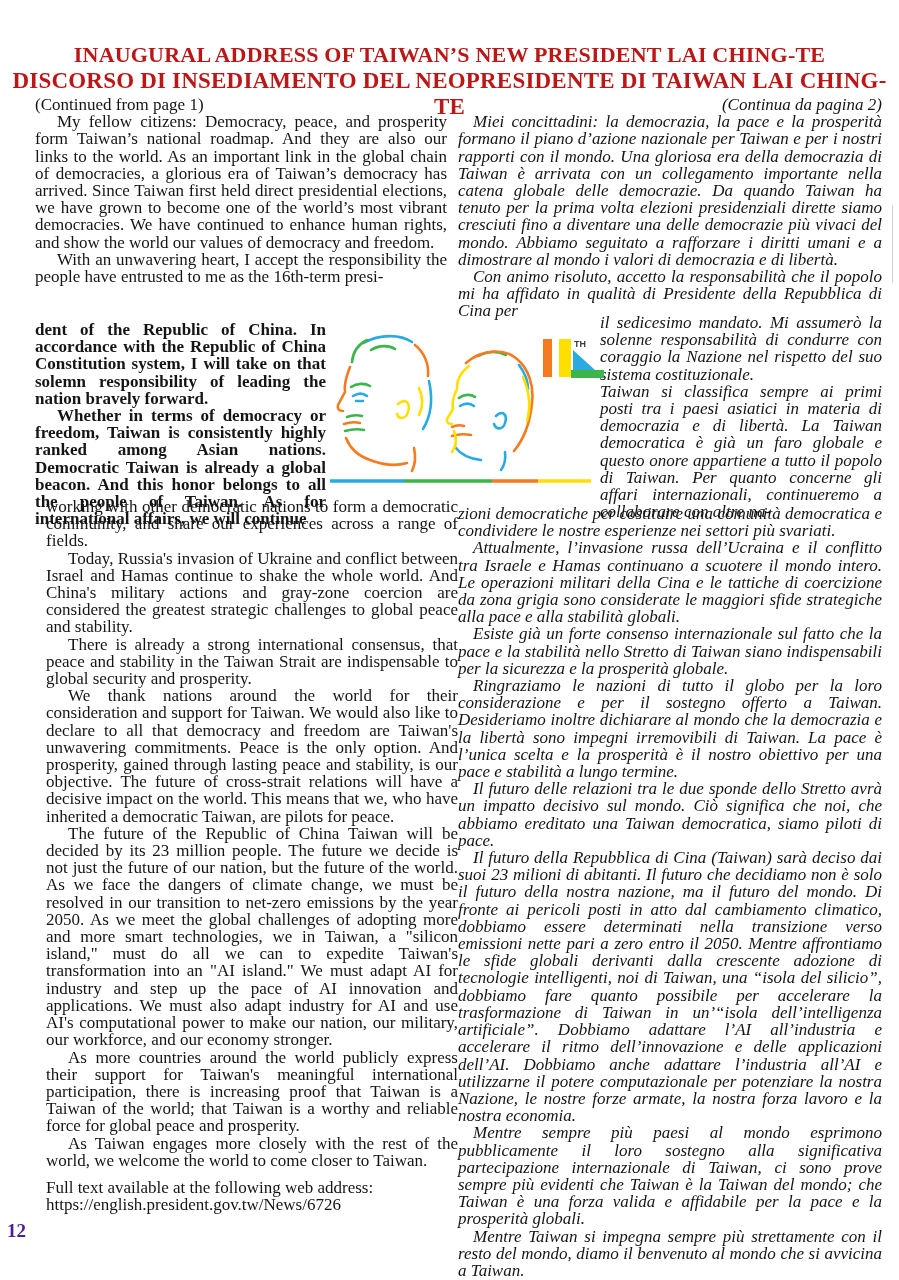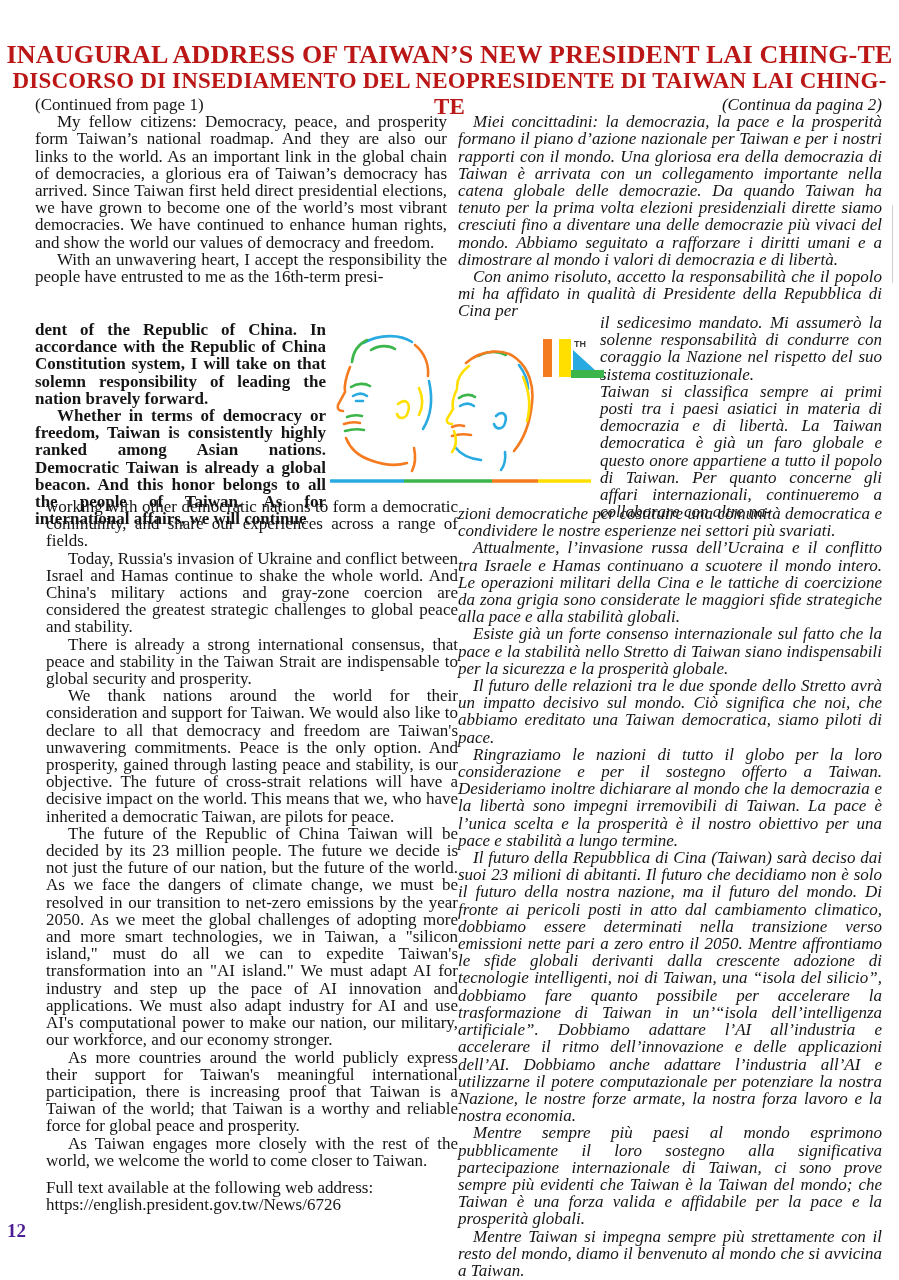--- a/index.html
+++ b/index.html
@@ -1,20 +1,20 @@
 <!DOCTYPE html>
 <html><head>
 <meta charset="utf-8">
 <style>
   html,body{margin:0;padding:0;background:#ffffff;}
   body{width:899px;height:1280px;position:relative;overflow:hidden;
        font-family:"Liberation Serif", serif;color:#151515;}
   .titleblock{position:absolute;top:42px;left:0;width:899px;text-align:center;
               color:#bb1717;font-weight:bold;line-height:26px;}
-  .title-en{font-size:26px;letter-spacing:0.2px;}
+  .title-en{font-size:22px;letter-spacing:0.2px;}
   .title-it{font-size:23px;letter-spacing:0.2px;}
   .col{position:absolute;}
   .col p{margin:0;text-align:justify;font-size:17px;line-height:17.2px;}
   .ind{text-indent:22px;}
   .noind{text-indent:0;}
   .it p{font-style:italic;}
   .it .ind{text-indent:15px;}
   .cont-right{text-align:right !important;}
   .efoot{margin-top:10px;}
   .ifoot{margin-top:32px;}
@@ -65,22 +65,22 @@
 
 <div class="col it" lang="it" style="left:600px;top:314px;width:282px;">
   <p class="noind">il sedicesimo mandato. Mi assumerò la solenne responsabilità di condurre con coraggio la Nazione nel rispetto del suo sistema costituzionale.</p>
   <p class="noind">Taiwan si classifica sempre ai primi posti tra i paesi asiatici in materia di democrazia e di libertà. La Taiwan democratica è già un faro globale e questo onore appartiene a tutto il popolo di Taiwan. Per quanto concerne gli affari internazionali, continueremo a collaborare con altre na-</p>
 </div>
 
 <div class="col it" lang="it" style="left:458px;top:505px;width:424px;">
   <p class="noind">zioni democratiche per costituire una comunità democratica e condividere le nostre esperienze nei settori più svariati.</p>
   <p class="ind">Attualmente, l’invasione russa dell’Ucraina e il conflitto tra Israele e Hamas continuano a scuotere il mondo intero. Le operazioni militari della Cina e le tattiche di coercizione da zona grigia sono considerate le maggiori sfide strategiche alla pace e alla stabilità globali.</p>
   <p class="ind">Esiste già un forte consenso internazionale sul fatto che la pace e la stabilità nello Stretto di Taiwan siano indispensabili per la sicurezza e la prosperità globale.</p>
+  <p class="ind">Ringraziamo le nazioni di tutto il globo per la loro considerazione e per il sostegno offerto a Taiwan. Desideriamo inoltre dichiarare al mondo che la democrazia e la libertà sono impegni irremovibili di Taiwan. La pace è l’unica scelta e la prosperità è il nostro obiettivo per una pace e stabilità a lungo termine.</p>
   <p class="ind">Il futuro delle relazioni tra le due sponde dello Stretto avrà un impatto decisivo sul mondo. Ciò significa che noi, che abbiamo ereditato una Taiwan democratica, siamo piloti di pace.</p>
-  <p class="ind">Ringraziamo le nazioni di tutto il globo per la loro considerazione e per il sostegno offerto a Taiwan. Desideriamo inoltre dichiarare al mondo che la democrazia e la libertà sono impegni irremovibili di Taiwan. La pace è l’unica scelta e la prosperità è il nostro obiettivo per una pace e stabilità a lungo termine.</p>
   <p class="ind">Il futuro della Repubblica di Cina (Taiwan) sarà deciso dai suoi 23 milioni di abitanti. Il futuro che decidiamo non è solo il futuro della nostra nazione, ma il futuro del mondo. Di fronte ai pericoli posti in atto dal cambiamento climatico, dobbiamo essere determinati nella transizione verso emissioni nette pari a zero entro il 2050. Mentre affrontiamo le sfide globali derivanti dalla crescente adozione di tecnologie intelligenti, noi di Taiwan, una “isola del silicio”, dobbiamo fare quanto possibile per accelerare la trasformazione di Taiwan in un’“isola dell’intelligenza artificiale”. Dobbiamo adattare l’AI all’industria e accelerare il ritmo dell’innovazione e delle applicazioni dell’AI. Dobbiamo anche adattare l’industria all’AI e utilizzarne il potere computazionale per potenziare la nostra Nazione, le nostre forze armate, la nostra forza lavoro e la nostra economia.</p>
   <p class="ind">Mentre sempre più paesi al mondo esprimono pubblicamente il loro sostegno alla significativa partecipazione internazionale di Taiwan, ci sono prove sempre più evidenti che Taiwan è la Taiwan del mondo; che Taiwan è una forza valida e affidabile per la pace e la prosperità globali.</p>
   <p class="ind">Mentre Taiwan si impegna sempre più strettamente con il resto del mondo, diamo il benvenuto al mondo che si avvicina a Taiwan.</p>
   <div class="ifoot">
     <p>Il testo completo è disponibile al seguente indirizzo web:</p>
     <p>https://english.president.gov.tw/News/6726</p>
   </div>
 </div>
 
 <svg class="illus" viewBox="325 325 350 165" xmlns="http://www.w3.org/2000/svg">

